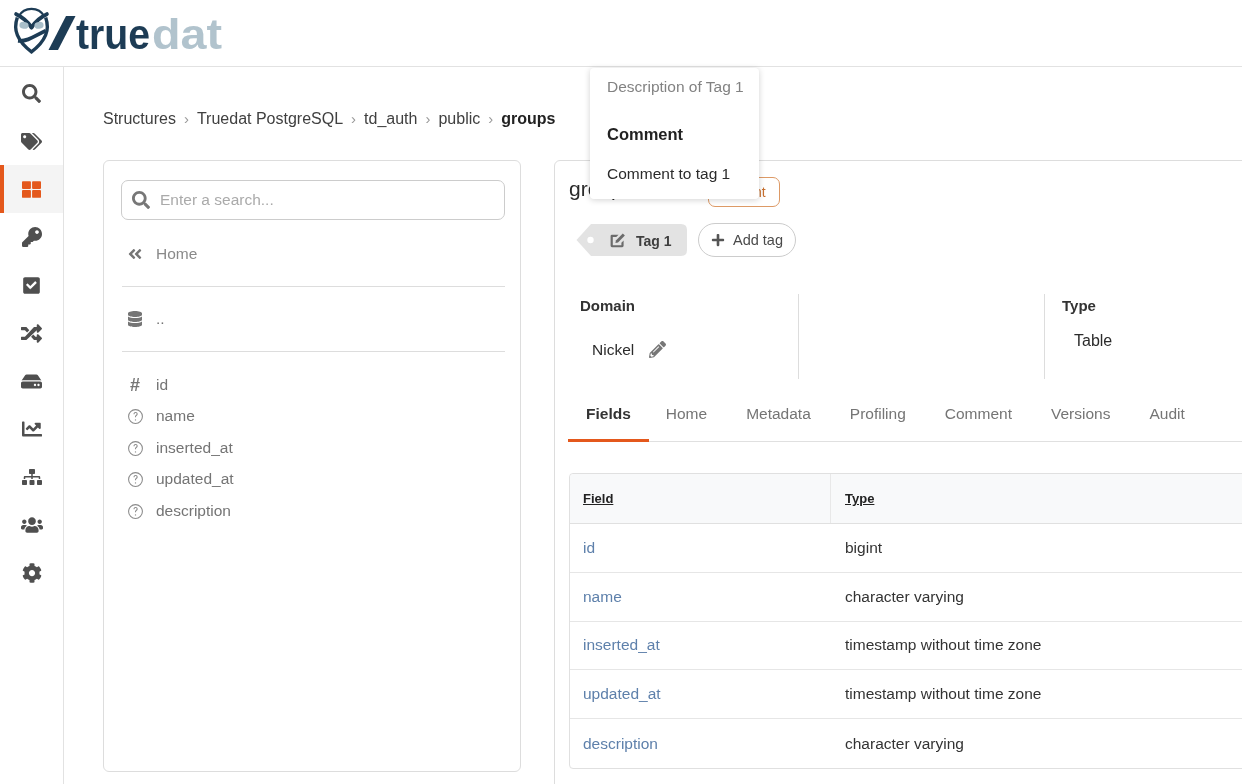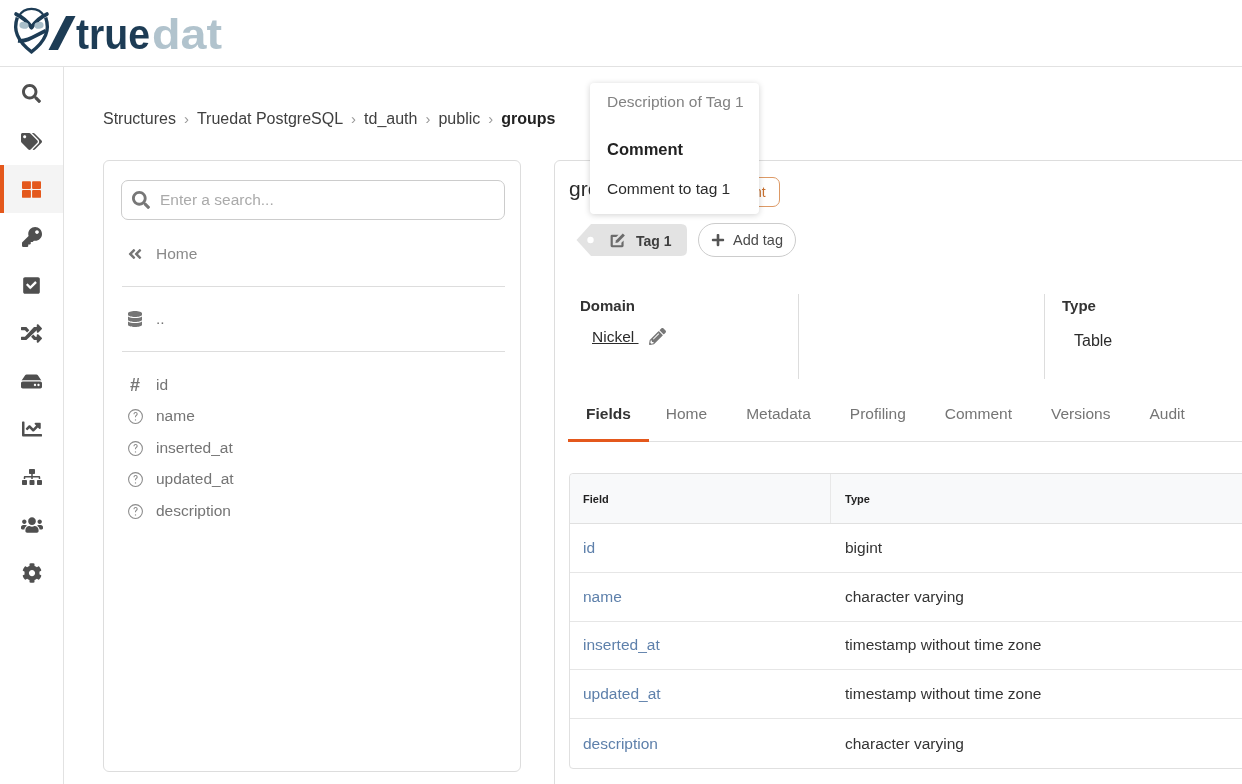--- a/index.html
+++ b/index.html
@@ -43,47 +43,47 @@
   display:flex; align-items:center; }
 
 #tagchip { position:absolute; left:21px; top:63px; }
 #addtag { position:absolute; left:143px; top:62px; height:34px; padding:0 12px;
   border:1px solid #ccc; border-radius:17px; background:#fff; color:#4a4a4a;
   font-size:14.5px; display:flex; align-items:center; gap:8px; }
 
 
 .sect { position:absolute; top:136px; height:88px; }
 .sect .h { font-size:15px; font-weight:bold; color:#333; }
-.sect .v { font-size:15.5px; color:#2b2b2b; margin-top:14px;text-decoration:underline; } .sect .v2 { font-size:16px; color:#2b2b2b; margin-top:18px; }
+.sect .v { font-size:15.5px; color:#2b2b2b; margin-top:27px; } .sect .v2 { font-size:16px; color:#2b2b2b; margin-top:18px; }
 #sep1 { position:absolute; left:243px; top:133px; height:85px; border-left:1px solid #ddd; }
 #sep2 { position:absolute; left:489px; top:133px; height:85px; border-left:1px solid #ddd; }
 
 
 #tabs { position:absolute; left:13px; top:244px; width:797px; border-bottom:1px solid #e0e0e0; display:flex; }
 .tab { font-size:15.5px; color:#757575; padding:0 0 14px 0; margin-right:39px; }
 .tab.active { padding:0 18px 16px; margin-right:17px; }
 .tab.active { color:#333; font-weight:bold; border-bottom:3px solid #e4581c; margin-bottom:-1px; }
 
 
 #ftable { position:absolute; left:14px; top:312px; width:1200px;
   border:1px solid #e0e0e0; border-radius:4px; background:#fff; }
 #ftable .thead { height:50px; background:#f8f9fa; display:flex; align-items:center;
   border-bottom:1px solid #e0e0e0; border-radius:4px 4px 0 0; }
 #ftable .thead .c1, #ftable .row .c1 { width:261px; padding-left:13px; }
-#ftable .thead div { font-size:11px; font-weight:bold; color:#222; }
+#ftable .thead div { font-size:13px; font-weight:bold; color:#222;text-decoration:underline; }
 #ftable .row { height:48.8px; display:flex; align-items:center; border-bottom:1px solid #e6e6e6; }
 #ftable .row:last-child { border-bottom:none; }
 #ftable .c1 a { color:#5e80ab; font-size:15.5px; text-decoration:none; }
 #ftable .c2 { padding-left:14px; font-size:15.5px; color:#333; }
 #ftable .thead .c1, #ftable .thead .c2 { border-right:none; }
 #ftable .thead .c1 { border-right:1px solid #e8e8e8; height:100%; display:flex; align-items:center; }
 #ftable .row .c1 { height:100%; display:flex; align-items:center; }
 
 
-#popup { position:absolute; left:590px; top:83px; width:169px; height:131px;
+#popup { position:absolute; left:590px; top:68px; width:169px; height:131px;
   background:#fff; border-radius:4px; z-index:10;
   box-shadow:0 1px 6px rgba(0,0,0,0.18); padding:10px 0 0 17px; }
 #popup .d1 { color:#828282; font-size:15.5px; }
 #popup .d2 { color:#222; font-size:16.5px; font-weight:bold; margin-top:29px; }
 #popup .d3 { color:#2b2b2b; font-size:15.5px; margin-top:21px; }
 </style>
 </head>
 <body>
 <div id="header">
   <svg width="240" height="62" viewBox="0 0 240 62" style="position:absolute;left:0;top:0">

